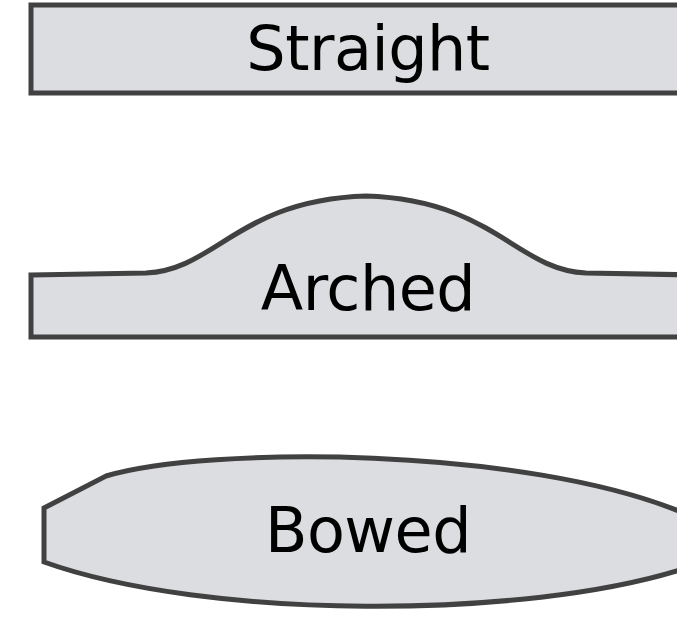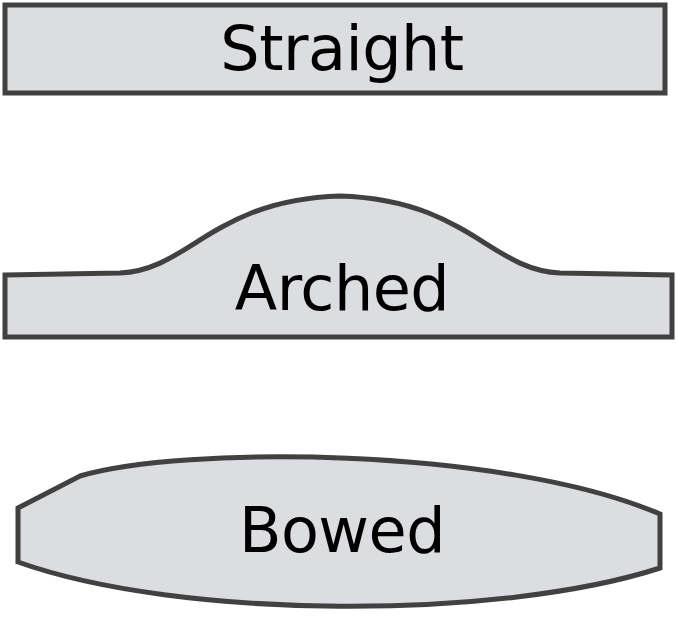--- a/index.html
+++ b/index.html
@@ -10,20 +10,21 @@
   body {
     width: 677px;
     height: 618px;
     overflow: hidden;
     font-family: "DejaVu Sans", sans-serif;
   }
   #diagram-root {
     position: relative;
     width: 609px;
     height: 618px;
+    margin-left: 26px;
   }
   svg.diagram {
     display: block;
     width: 677px;
     height: 618px;
   }
   .shape-path {
     stroke-linejoin: miter;
     stroke-linecap: butt;
   }

